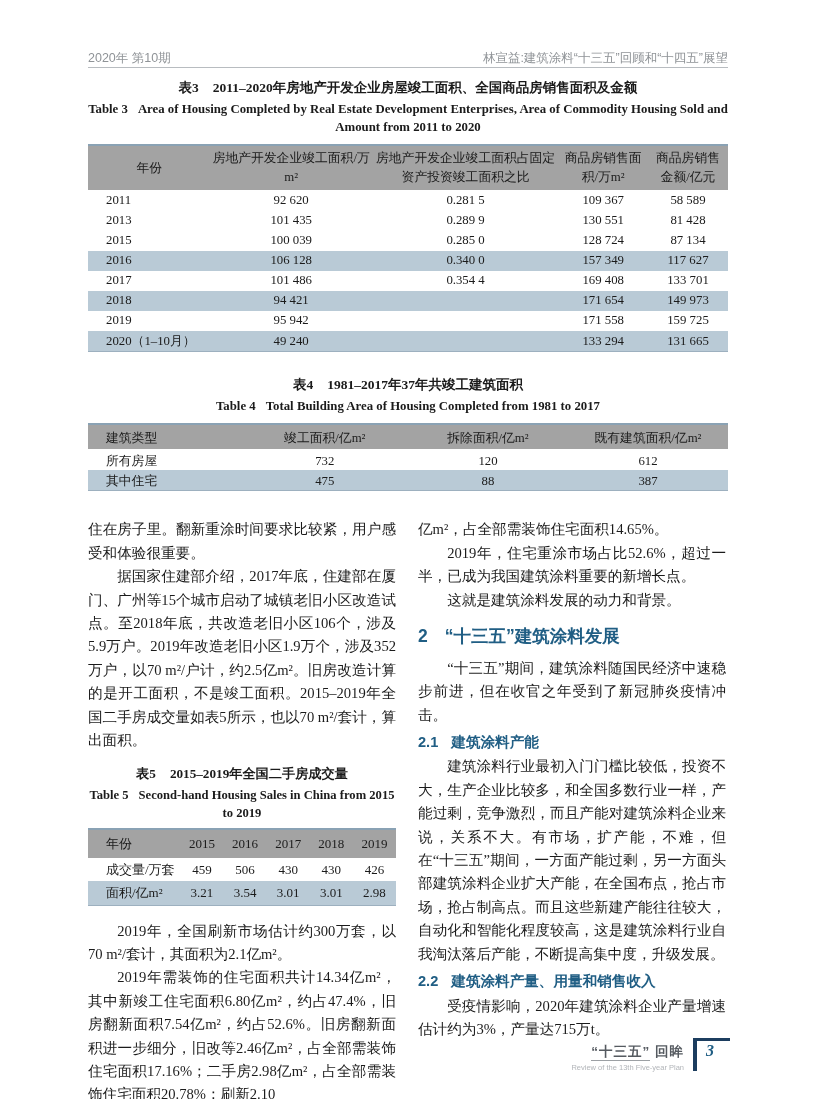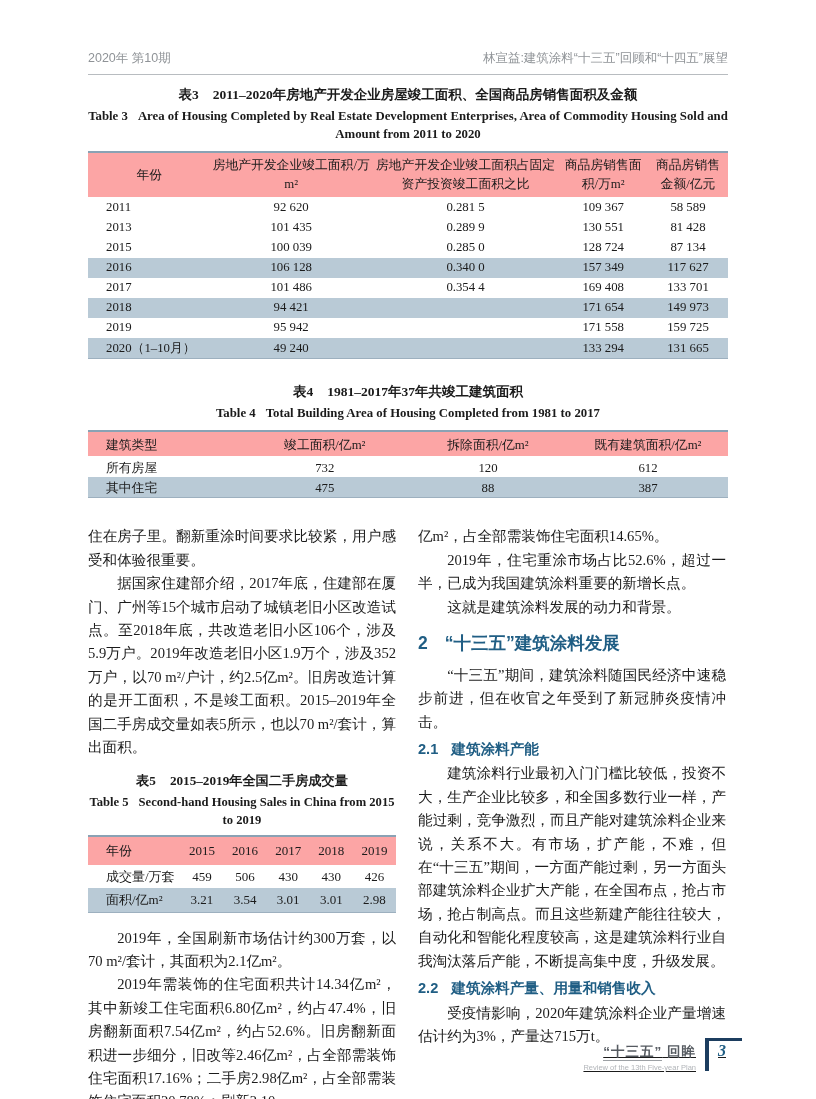--- a/index.html
+++ b/index.html
@@ -13,21 +13,20 @@
     font-family:"Liberation Serif","DejaVu Serif",serif;
     color:#1b1b1b;
     overflow:hidden;
   }
 
   
   .page-header {
     display:flex; justify-content:space-between; align-items:flex-end;
     font-family:"Liberation Sans","DejaVu Sans",sans-serif;
     font-size:12.5px; color:#8f9397;
-    padding-bottom:7px;
     border-bottom:1px solid #b8bcc0;
   }
 
   
   .caption-cn {
     text-align:center; font-weight:bold; font-size:13.5px;
     margin-top:11px; line-height:1.4;
   }
   .caption-en {
     text-align:center; font-weight:bold; font-size:12.8px;
@@ -36,21 +35,21 @@
   .cap-label { margin-right:14px; }
   .cap-gap   { margin-right:10px; }
 
   
   table.data-table {
     width:100%; border-collapse:collapse;
     font-size:12.8px; margin-top:7px;
     border-top:2px solid #8aa2b4;
     border-bottom:1px solid #9db0bf;
   }
-  table.data-table thead tr { background:#fca5a5; }
+  table.data-table thead tr { background:#a3a3a3; }
   table.data-table th {
     font-weight:normal; text-align:center;
     padding:3px 3px; line-height:1.5;
   }
   table.data-table td {
     text-align:center; padding:2.5px 4px; line-height:1.18;
   }
   table.data-table tbody tr.stripe { background:#b9cad6; }
   table.data-table td:first-child,
   table.data-table th:first-child { text-align:left; padding-left:18px; }
@@ -77,22 +76,22 @@
   .sub-heading {
     display:flex; gap:13px; align-items:flex-start;
     font-family:"Liberation Sans","DejaVu Sans",sans-serif;
     font-weight:bold; color:#205e84;
     font-size:14.6px; line-height:1.4;
     margin:5px 0 3px 0;
   }
 
   
   .page-footer {
-    position:absolute; right:74px; bottom:27px;
-    display:flex; align-items:flex-start; gap:9px;text-decoration:underline;
+    position:absolute; right:86px; bottom:27px;
+    display:flex; align-items:flex-start; gap:9px;
   }
   .footer-titles { text-align:right; padding-top:5px; }
   .footer-cn {
     font-family:"Liberation Sans","DejaVu Sans",sans-serif;
     font-weight:bold; font-size:13.5px; color:#555a60; letter-spacing:1px;
   }
   .footer-cn .underlined { border-bottom:1px solid #9ca0a4; padding-bottom:1px; }
   .footer-en {
     font-family:"Liberation Sans","DejaVu Sans",sans-serif;
     font-size:7.5px; color:#b2b5b9; margin-top:2px;

